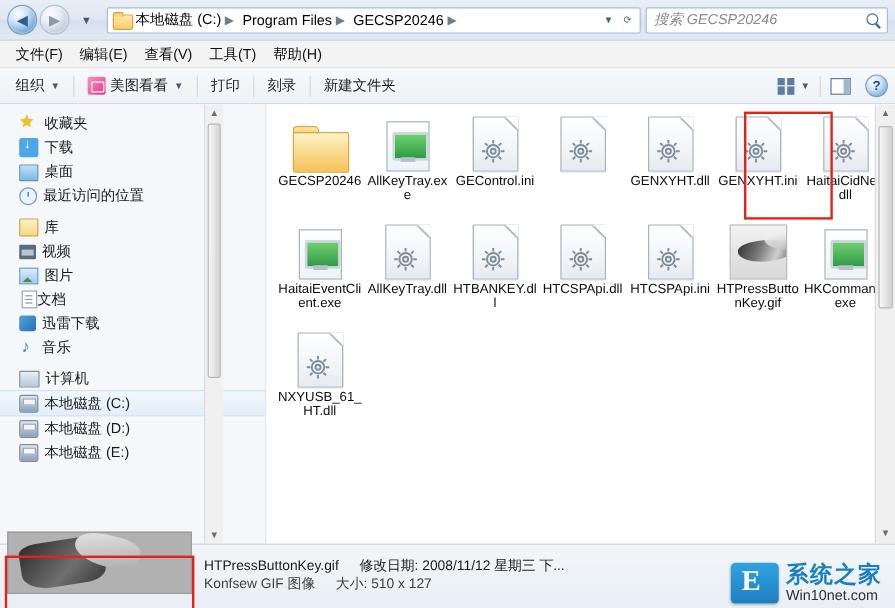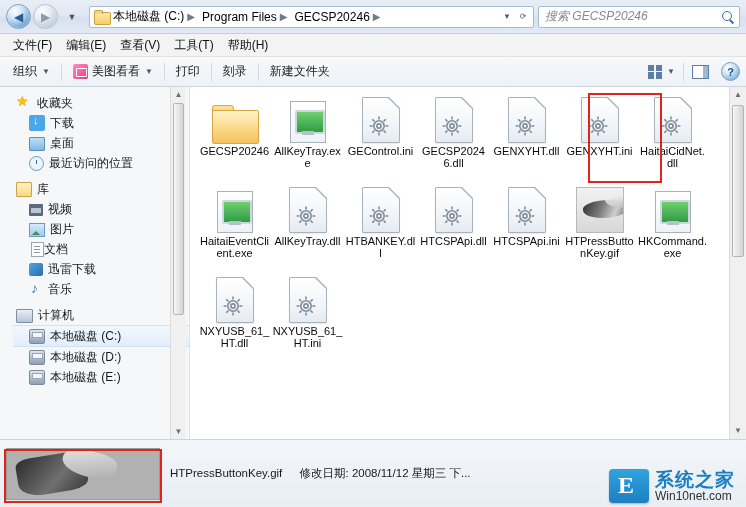--- a/index.html
+++ b/index.html
@@ -263,39 +263,39 @@
   }
 
   
   .body {
     flex: 1;
     display: flex;
     min-height: 0;
     background: #fff;
   }
   .sidebar {
-    width: 190px;
+    width: 222px;
     background: #f6f7f9;
     border-right: 1px solid #dfe3e8;
     padding-top: 6px;
     box-sizing: border-box;
     overflow: hidden;
     font-size: 12px;
   }
   .nav-group { margin-bottom: 4px; }
   .nav-row {
     display: flex;
     align-items: center;
     height: 20px;
     padding-left: 14px;
     color: #17181a;
     white-space: nowrap;
   }
   .nav-row.head { font-weight: normal; padding-left: 16px; }
-  .nav-row.child { padding-left: 16px; margin-left: 13px; }
+  .nav-row.child { padding-left: 16px; }
   .nav-row.sel {
     background: linear-gradient(to bottom, #f2f8fd, #e2eefb);
     border-top: 1px solid #cfe3f6;
     border-bottom: 1px solid #cfe3f6;
   }
   .ico {
     width: 16px; height: 16px;
     margin-right: 5px;
     flex: none;
     position: relative;
@@ -637,26 +637,26 @@
     color: #6d6d6d;
     font-size: 8px;
     text-align: center;
     line-height: 15px;
   }
   .sb-scroll .arrow.up { top: 0; }
   .sb-scroll .arrow.dn { bottom: 0; }
 
   
   .details {
-    height: 68px;
+    height: 54px;
     background: linear-gradient(to bottom, #f3f6f9 0%, #e8eef4 100%);
     border-top: 1px solid #cbd4de;
     display: flex;
-    align-items: center;
-    padding: 0 6px;
+    align-items: flex-end;
+    padding: 12px 6px;
     box-sizing: border-box;
     position: relative;
   }
   .det-preview {
     width: 152px;
     height: 50px;
     background: #b1b1b1;
     position: relative;
     overflow: hidden;
     flex: none;
@@ -922,21 +922,20 @@
                 <svg width="22" height="22" viewBox="0 0 22 22">
                     <g fill="none" stroke="#7f8c99" stroke-width="1.6">
                       <circle cx="11" cy="11" r="5.2"></circle>
                       <circle cx="11" cy="11" r="2.1"></circle>
                       <path d="M11 1.6v3M11 17.4v3M1.6 11h3M17.4 11h3M4.3 4.3l2.1 2.1M15.6 15.6l2.1 2.1M17.7 4.3l-2.1 2.1M6.4 15.6l-2.1 2.1"></path>
                     </g>
                   </svg>
               </div>
             </div>
           </div>
-          <div class="lbl">GECSP20246.dll</div>
         </div>
 
         <div class="file">
           <div class="thumb">
             <div class="doc-ico">
               <div class="gear">
                 <svg width="22" height="22" viewBox="0 0 22 22">
                     <g fill="none" stroke="#7f8c99" stroke-width="1.6">
                       <circle cx="11" cy="11" r="5.2"></circle>
                       <circle cx="11" cy="11" r="2.1"></circle>
@@ -1091,36 +1090,20 @@
                       <circle cx="11" cy="11" r="2.1"></circle>
                       <path d="M11 1.6v3M11 17.4v3M1.6 11h3M17.4 11h3M4.3 4.3l2.1 2.1M15.6 15.6l2.1 2.1M17.7 4.3l-2.1 2.1M6.4 15.6l-2.1 2.1"></path>
                     </g>
                   </svg>
               </div>
             </div>
           </div>
           <div class="lbl">NXYUSB_61_HT.dll</div>
         </div>
 
-        <div class="file">
-          <div class="thumb">
-            <div class="doc-ico">
-              <div class="gear">
-                <svg width="22" height="22" viewBox="0 0 22 22">
-                    <g fill="none" stroke="#7f8c99" stroke-width="1.6">
-                      <circle cx="11" cy="11" r="5.2"></circle>
-                      <circle cx="11" cy="11" r="2.1"></circle>
-                      <path d="M11 1.6v3M11 17.4v3M1.6 11h3M17.4 11h3M4.3 4.3l2.1 2.1M15.6 15.6l2.1 2.1M17.7 4.3l-2.1 2.1M6.4 15.6l-2.1 2.1"></path>
-                    </g>
-                  </svg>
-              </div>
-            </div>
-          </div>
-          <div class="lbl">NXYUSB_61_HT.ini</div>
-        </div>
 
       </div>
 
       <div class="redbox" style="left:398px; top:6px; width:74px; height:90px;"></div>
 
       <div class="vscroll">
         <div class="arrow up">▲</div>
         <div class="thumbv"></div>
         <div class="arrow dn">▼</div>
       </div>
@@ -1131,20 +1114,25 @@
     <div class="det-preview">
       <div class="p1"></div>
         <div class="p2"></div>
     </div>
     <div class="det-text">
       <div>
         <span>HTPressButtonKey.gif</span>
         <span style="margin-left:14px;">修改日期:</span>
         <span>2008/11/12 星期三 下...</span>
       </div>
+      <div class="row2">
+        <span>Konfsew GIF 图像</span>
+        <span style="margin-left:14px;">大小:</span>
+        <span>510 x 127</span>
+      </div>
     </div>
 
     <div class="redbox" style="left:4px; top:9px; width:158px; height:54px;"></div>
 
     <div class="watermark">
       <div class="wm-badge"></div>
       <div class="wm-txt">
         <div class="t1">系统之家</div>
         <div class="t2">Win10net.com</div>
       </div>

